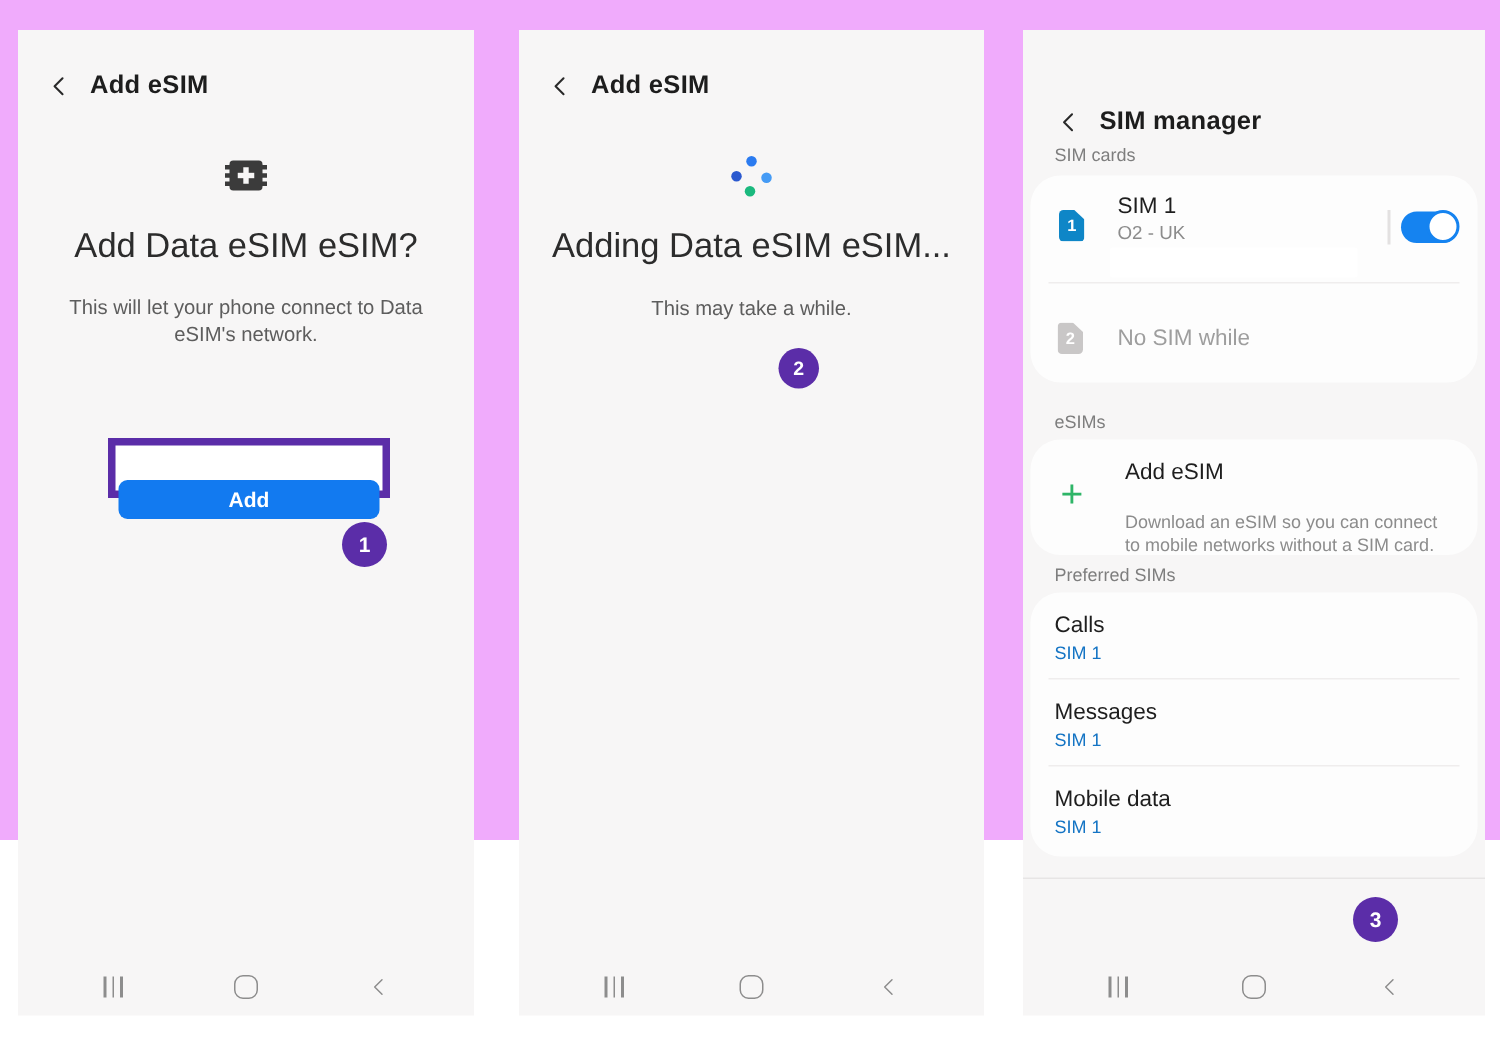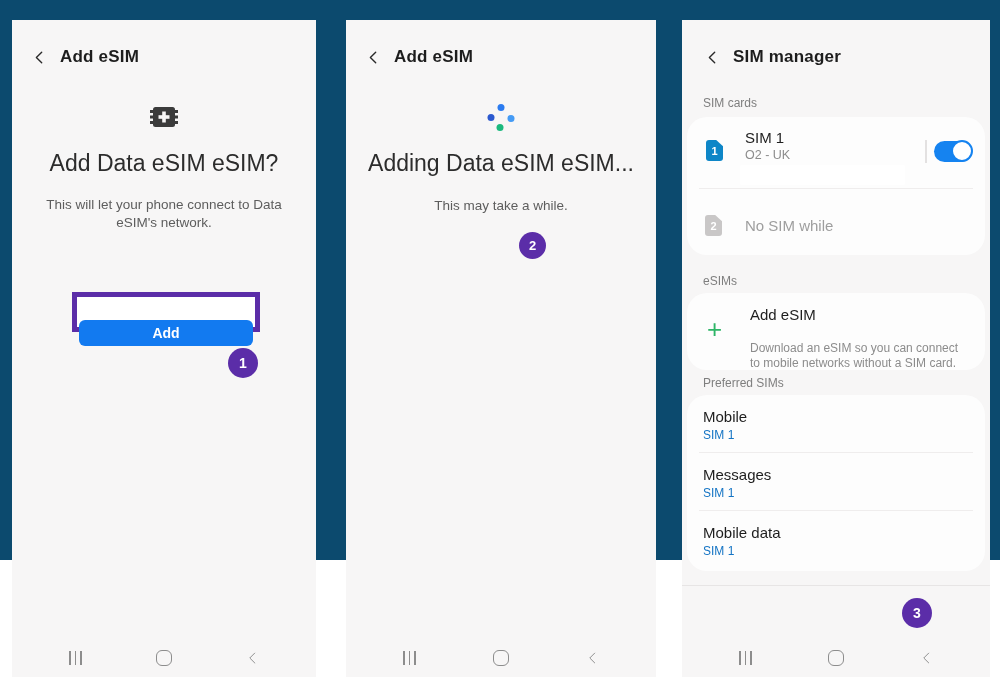--- a/index.html
+++ b/index.html
@@ -1,17 +1,17 @@
 <!DOCTYPE html>
 <html><head>
 <meta charset="utf-8">
 <style>
   * { margin:0; padding:0; box-sizing:border-box; }
   html,body { width:1000px; height:700px; background:#ffffff; font-family:"Liberation Sans", sans-serif; overflow:hidden; }
-  .stage { position:relative; width:1000px; height:560px; background:#0c4a6e; }
+  .stage { position:relative; width:1000px; height:560px; background:#f0abfc; }
 
   .phone { position:absolute; top:20px; height:657px; background:#f7f6f6; overflow:hidden; }
   .phone1 { left:12px;  width:304px; }
   .phone2 { left:346px; width:310px; }
   .phone3 { left:682px; width:308px; }
 
   
   .hdr { position:absolute; top:27px; left:20px; display:flex; align-items:center; gap:13px; }
   .hdr-title { font-size:17px; font-weight:700; color:#1d1d1d; letter-spacing:.2px; }
   .chev { display:block; }
@@ -152,21 +152,21 @@
           <i></i>
         </span>
       <span class="nav-home"></span>
       <svg width="13" height="16" viewBox="0 0 24 24">
           <path d="M16 3 L7 12 L16 21" fill="none" stroke="#8d8d8d" stroke-width="1.8" stroke-linecap="round" stroke-linejoin="round"></path>
         </svg>
     </div>
   </div>
 
   <div class="phone phone3">
-    <div class="hdr" style="left:23px;">
+    <div class="hdr" style="left:23px;margin-top:24px;">
       <svg class="chev" width="15" height="15" viewBox="0 0 24 24">
           <path d="M15.5 3.5 L7 12 L15.5 20.5" fill="none" stroke="#2a2a2a" stroke-width="2.2" stroke-linecap="round" stroke-linejoin="round"></path>
         </svg>
       <span class="hdr-title">SIM manager</span>
     </div>
 
     <div class="section-label" style="top:76px;">SIM cards</div>
 
     <div class="card card-1"></div>
     <div class="sim-shape sim-blue" style="left:24px; top:120px;">1</div>
@@ -184,21 +184,21 @@
     <div class="section-label" style="top:254px;">eSIMs</div>
 
     <div class="card card-2"></div>
     <div class="plus">+</div>
     <div class="row-title" style="left:68px; top:286px;">Add eSIM</div>
     <div class="row-sub" style="left:68px; top:321px; width:220px; font-size:12px; line-height:15px;">Download an eSIM so you can connect to mobile networks without a SIM card.</div>
 
     <div class="section-label" style="top:356px;">Preferred SIMs</div>
 
     <div class="card card-3"></div>
-    <div class="row-title" style="left:21px; top:388px;">Mobile</div>
+    <div class="row-title" style="left:21px; top:388px;">Calls</div>
     <div class="row-sub-blue" style="left:21px; top:408px;">SIM 1</div>
     <div class="hdiv" style="left:17px; top:432px; width:274px;"></div>
     <div class="row-title" style="left:21px; top:446px;">Messages</div>
     <div class="row-sub-blue" style="left:21px; top:466px;">SIM 1</div>
     <div class="hdiv" style="left:17px; top:490px; width:274px;"></div>
     <div class="row-title" style="left:21px; top:504px;">Mobile data</div>
     <div class="row-sub-blue" style="left:21px; top:524px;">SIM 1</div>
 
     <div class="screen-div"></div>
     <div class="badge badge-3">3</div>

